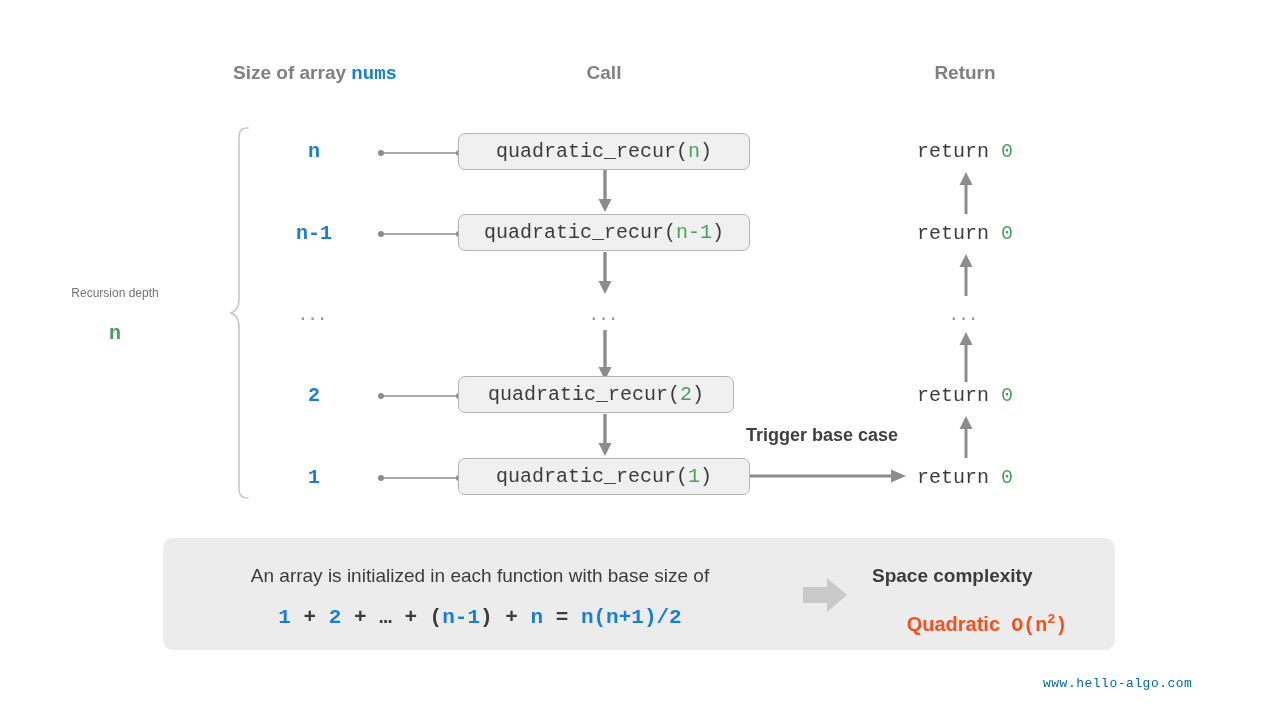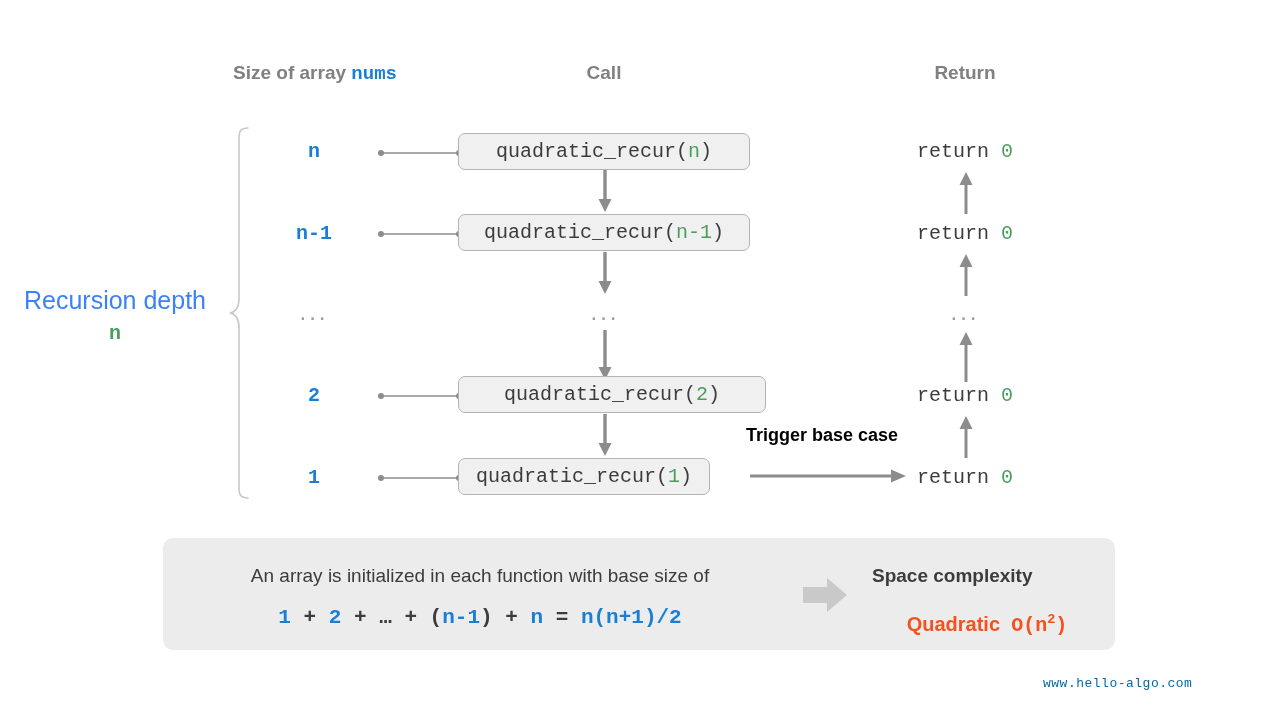--- a/index.html
+++ b/index.html
@@ -72,39 +72,39 @@
     font-family: "Liberation Mono", "DejaVu Sans Mono", monospace;
     font-size: 20px;
     color: #3c3c3c;
     text-align: center;
     white-space: nowrap;
   }
 
   
   .recursion-title {
     font-family: "Liberation Sans", sans-serif;
-    font-size: 25px;
-    color: #3b82f6;
+    font-size: 12px;
+    color: #737373;
     text-align: center;
     white-space: nowrap;
   }
   .recursion-value {
     font-family: "Liberation Mono", "DejaVu Sans Mono", monospace;
     font-size: 20px;
     font-weight: bold;
     color: #4a9e5c;
     text-align: center;
   }
 
   
   .trigger-note {
     font-family: "Liberation Sans", sans-serif;
     font-size: 18px;
     font-weight: bold;
-    color: #000000;
+    color: #404040;
     white-space: nowrap;
     text-align: center;
   }
 
   
   .summary-panel {
     box-sizing: border-box;
     background: #ececec;
     border-radius: 10px;
   }
@@ -233,21 +233,21 @@
   </svg>
 
   <div class="abs size-label" style="left:264px; top:384px; width:100px;">2</div>
 
   <svg class="abs" style="left:376px; top:388px;" width="88" height="16">
     <line x1="6" y1="8" x2="82" y2="8" stroke="#8c8c8c" stroke-width="1.6"></line>
     <circle cx="5" cy="8" r="3" fill="#8c8c8c"></circle>
     <circle cx="83" cy="8" r="3" fill="#8c8c8c"></circle>
   </svg>
 
-  <div class="abs call-box" style="left:458px; top:376px; width:308px; height:37px;">
+  <div class="abs call-box" style="left:458px; top:376px; width:276px; height:37px;">
     <span><span>quadratic_recur(</span><span class="green">2</span><span>)</span></span>
   </div>
 
   <div class="abs ret-label" style="left:875px; top:384px; width:180px;"><span>return </span><span class="green">0</span></div>
 
   <svg class="abs" style="left:596px; top:414px;" width="18" height="44">
     <line x1="9" y1="0" x2="9" y2="31" stroke="#8c8c8c" stroke-width="3.4"></line>
     <polygon points="9,42 2.5,29 15.5,29" fill="#8c8c8c"></polygon>
   </svg>
 
@@ -257,21 +257,21 @@
   </svg>
 
   <div class="abs size-label" style="left:264px; top:466px; width:100px;">1</div>
 
   <svg class="abs" style="left:376px; top:470px;" width="88" height="16">
     <line x1="6" y1="8" x2="82" y2="8" stroke="#8c8c8c" stroke-width="1.6"></line>
     <circle cx="5" cy="8" r="3" fill="#8c8c8c"></circle>
     <circle cx="83" cy="8" r="3" fill="#8c8c8c"></circle>
   </svg>
 
-  <div class="abs call-box" style="left:458px; top:458px; width:252px; height:37px;">
+  <div class="abs call-box" style="left:458px; top:458px; width:292px; height:37px;">
     <span><span>quadratic_recur(</span><span class="green">1</span><span>)</span></span>
   </div>
 
   <div class="abs ret-label" style="left:875px; top:466px; width:180px;"><span>return </span><span class="green">0</span></div>
 
   <div class="abs trigger-note" style="left:722px; top:425px; width:200px;">Trigger base case</div>
 
   <svg class="abs" style="left:750px; top:466px;" width="160" height="20">
     <line x1="0" y1="10" x2="144" y2="10" stroke="#8c8c8c" stroke-width="3.2"></line>
     <polygon points="156,10 141,3.5 141,16.5" fill="#8c8c8c"></polygon>

